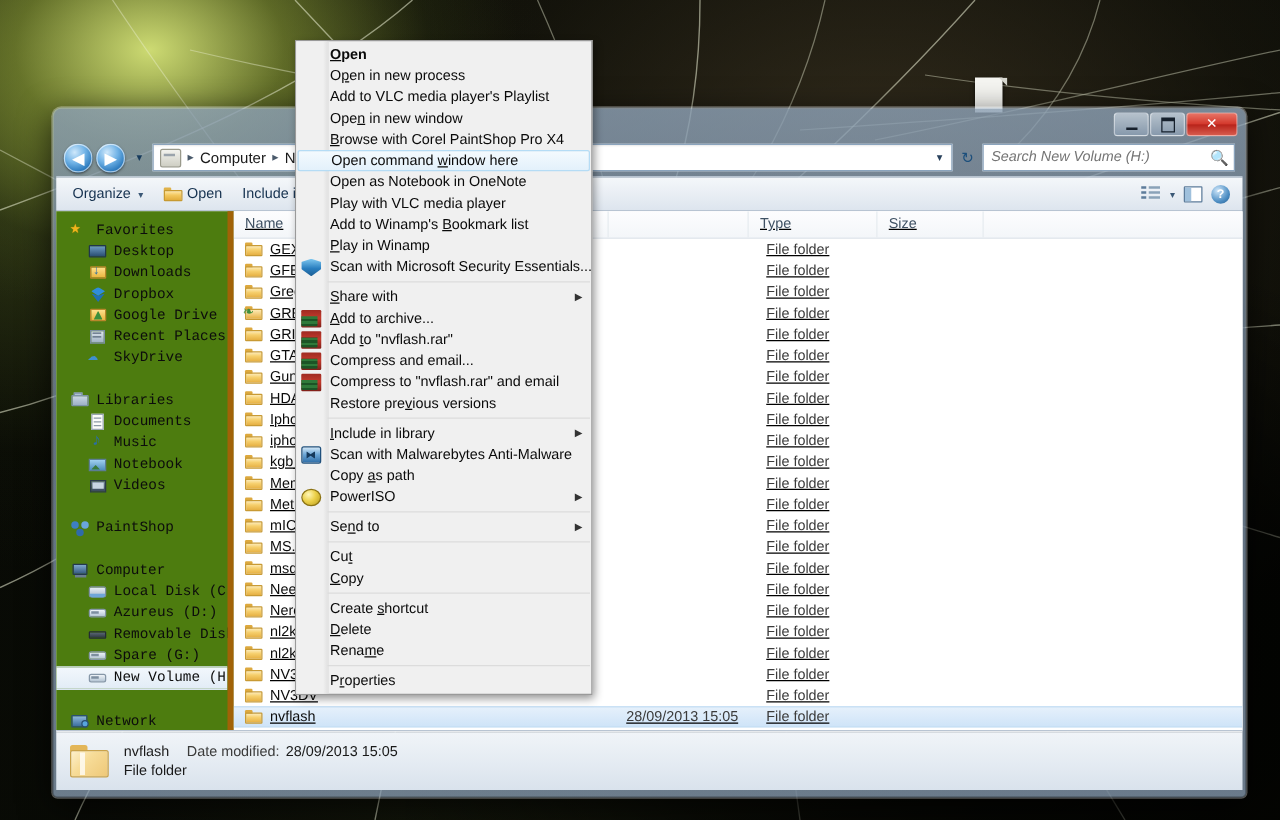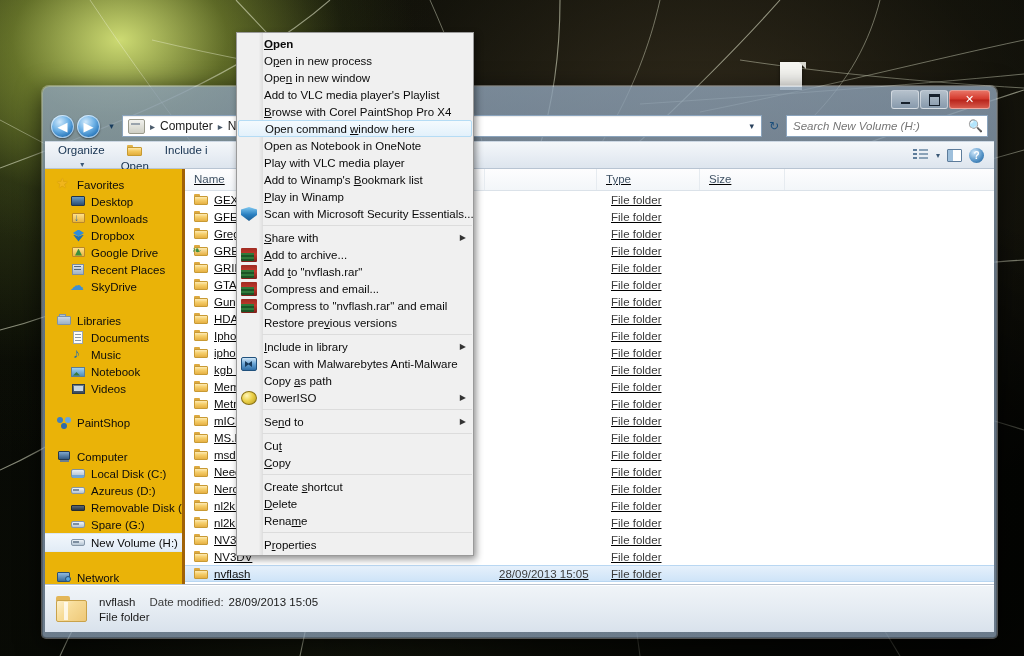--- a/index.html
+++ b/index.html
@@ -113,21 +113,21 @@
 
   
   .cmdbar{
     position:relative;height:26px;margin:0 2px;
     background:linear-gradient(180deg,#f4f7fa 0%,#e9eef4 50%,#dde5ee 100%);
     border-top:1px solid #cdd8e4;border-bottom:1px solid #b8c4d2;
     display:flex;align-items:center;padding:0 6px;gap:2px;
   }
   .cmdbtn{
     display:flex;align-items:center;gap:4px;height:22px;padding:0 7px;
-    color:#15314f;font-size:11.5px;white-space:nowrap;border-radius:3px;flex-direction:column;
+    color:#15314f;font-size:11.5px;white-space:nowrap;border-radius:3px;
   }
   .cmdbtn .dd{font-size:8px;color:#3b5876;margin-left:2px;}
   .folder-ic{
     width:15px;height:12px;position:relative;flex:0 0 auto;
   }
   .folder-ic:before{
     content:"";position:absolute;left:0;top:1px;width:6px;height:3px;
     background:#e0b24a;border-radius:1px 1px 0 0;
   }
   .folder-ic:after{
@@ -149,22 +149,22 @@
     background:radial-gradient(circle at 35% 30%,#cfe7fa,#4f8fc4 60%,#1f5b90 100%);
     color:#fff;font-size:10px;font-weight:bold;display:flex;align-items:center;justify-content:center;
   }
 
   
   .winbody{
     position:relative;margin:0 2px;display:flex;
     height:415px;background:#fff;border-bottom:1px solid #b8c4d2;
   }
   .navpane{
-    width:137px;flex:0 0 137px;background:#eab308;border-right:3px solid #a16207;
-    padding-top:7px;overflow:hidden;
+    width:137px;flex:0 0 137px;background:#4d7c0f;border-right:5px solid #a16207;
+    padding-top:7px;overflow:hidden;font-family:Liberation Mono, monospace;
   }
   .nav-group{margin-bottom:2px;}
   .nav-row{
     height:17px;display:flex;align-items:center;gap:5px;padding-left:12px;color:#0c0c0c;font-size:11.5px;
     white-space:nowrap;
   }
   .nav-row.child{padding-left:26px;}
   .nav-row.sel{
     background:linear-gradient(180deg,#f2f7fc,#e2ecf6);
     border-top:1px solid #dbe7f2;border-bottom:1px solid #dbe7f2;
@@ -733,24 +733,24 @@
 <div id="ctxmenu">
   <div class="gutter"></div>
   <div id="ctxitems">
       <div class="mi bold">
         <span class="txt"><u>O</u>pen</span>
       </div>
       <div class="mi">
         <span class="txt">O<u>p</u>en in new process</span>
       </div>
       <div class="mi">
+        <span class="txt">Add to VLC media player's Playlist</span>
+      </div>
+      <div class="mi">
         <span class="txt">Ope<u>n</u> in new window</span>
-      </div>
-      <div class="mi">
-        <span class="txt">Add to VLC media player's Playlist</span>
       </div>
       <div class="mi">
         <span class="txt"><u>B</u>rowse with Corel PaintShop Pro X4</span>
       </div>
       <div class="mi hl">
         <span class="txt">Open command <u>w</u>indow here</span>
       </div>
       <div class="mi">
         <span class="txt">Open as Notebook in OneNote</span>
       </div>

